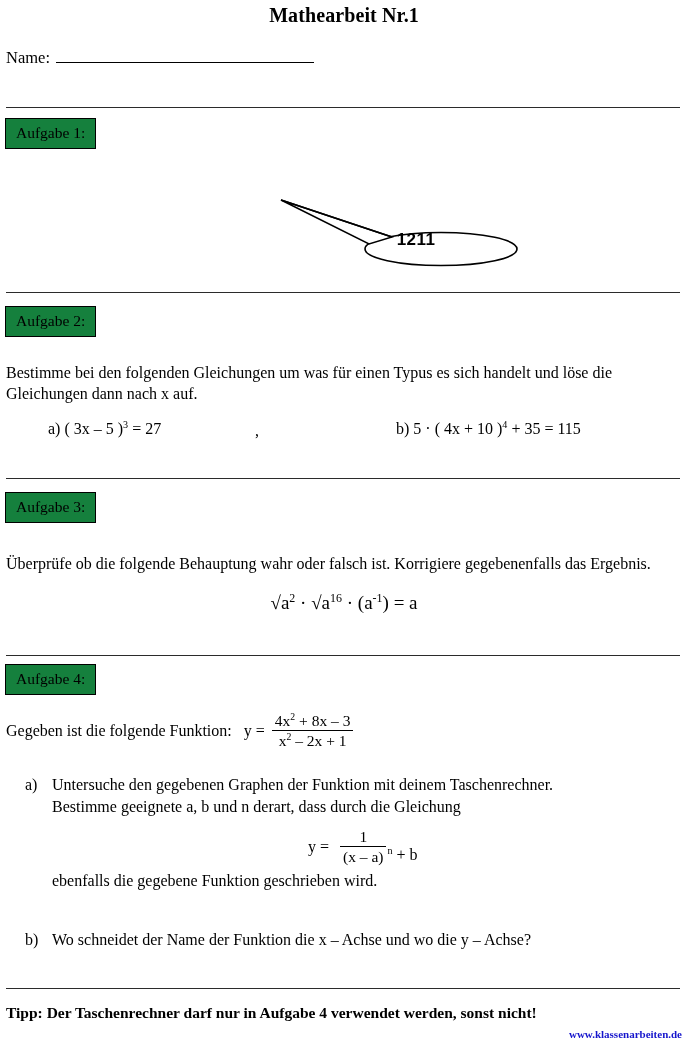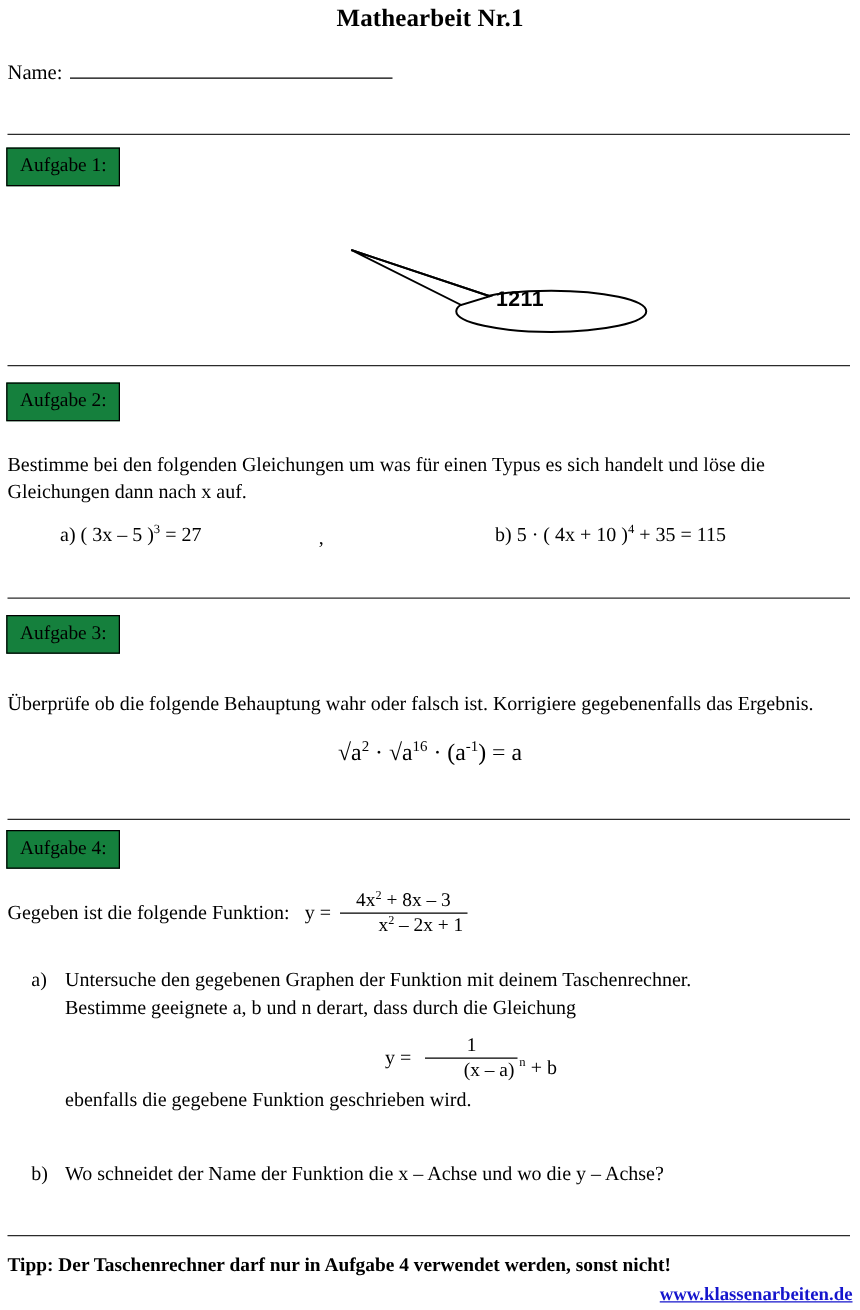--- a/index.html
+++ b/index.html
@@ -142,21 +142,20 @@
   .frac .num {
     display: block;
     padding: 0 3px 1px 3px;
     border-bottom: 1.2px solid #000;
     white-space: nowrap;
   }
   .frac .den {
     display: block;
     padding: 1px 3px 0 3px;
     white-space: nowrap;
-    margin-left: 28px;
   }
 
   .inline-math {
     position: absolute;
     font-size: 16px;
     white-space: nowrap;
     display: flex;
     align-items: center;
   }
 
@@ -166,24 +165,23 @@
     left: 6px;
     top: 1004px;
     font-size: 15.5px;
     font-weight: bold;
     white-space: nowrap;
   }
   .footer-link {
     position: absolute;
     right: 6px;
     top: 1028px;
-    font-size: 15px;
+    font-size: 11px;
     font-weight: bold;
     color: #1515cc;
-    text-decoration: underline;
     font-family: "Liberation Serif", "DejaVu Serif", serif;
     white-space: nowrap;
     cursor: pointer;
     margin-left: 16px;
   }
 </style>
 </head>
 <body>
 
 <div class="page">

